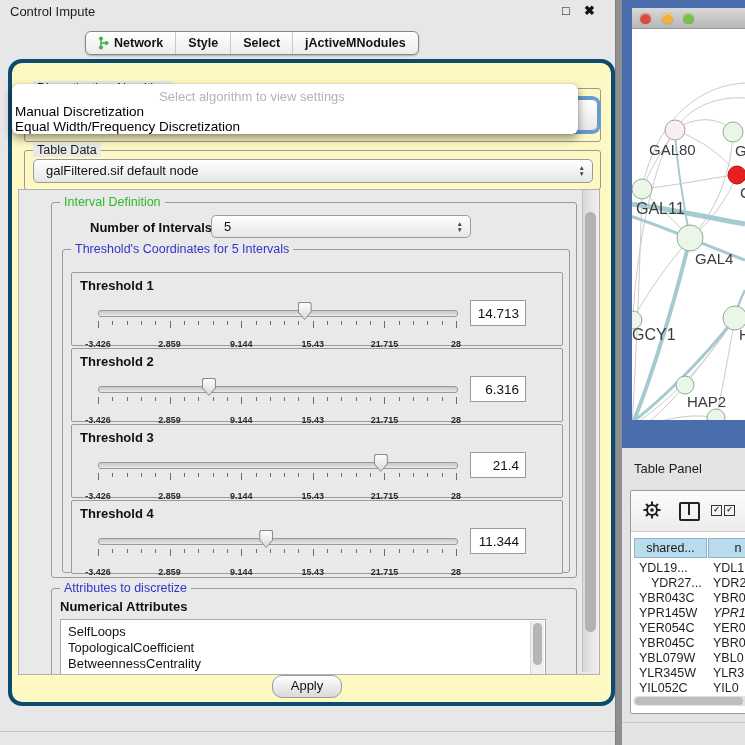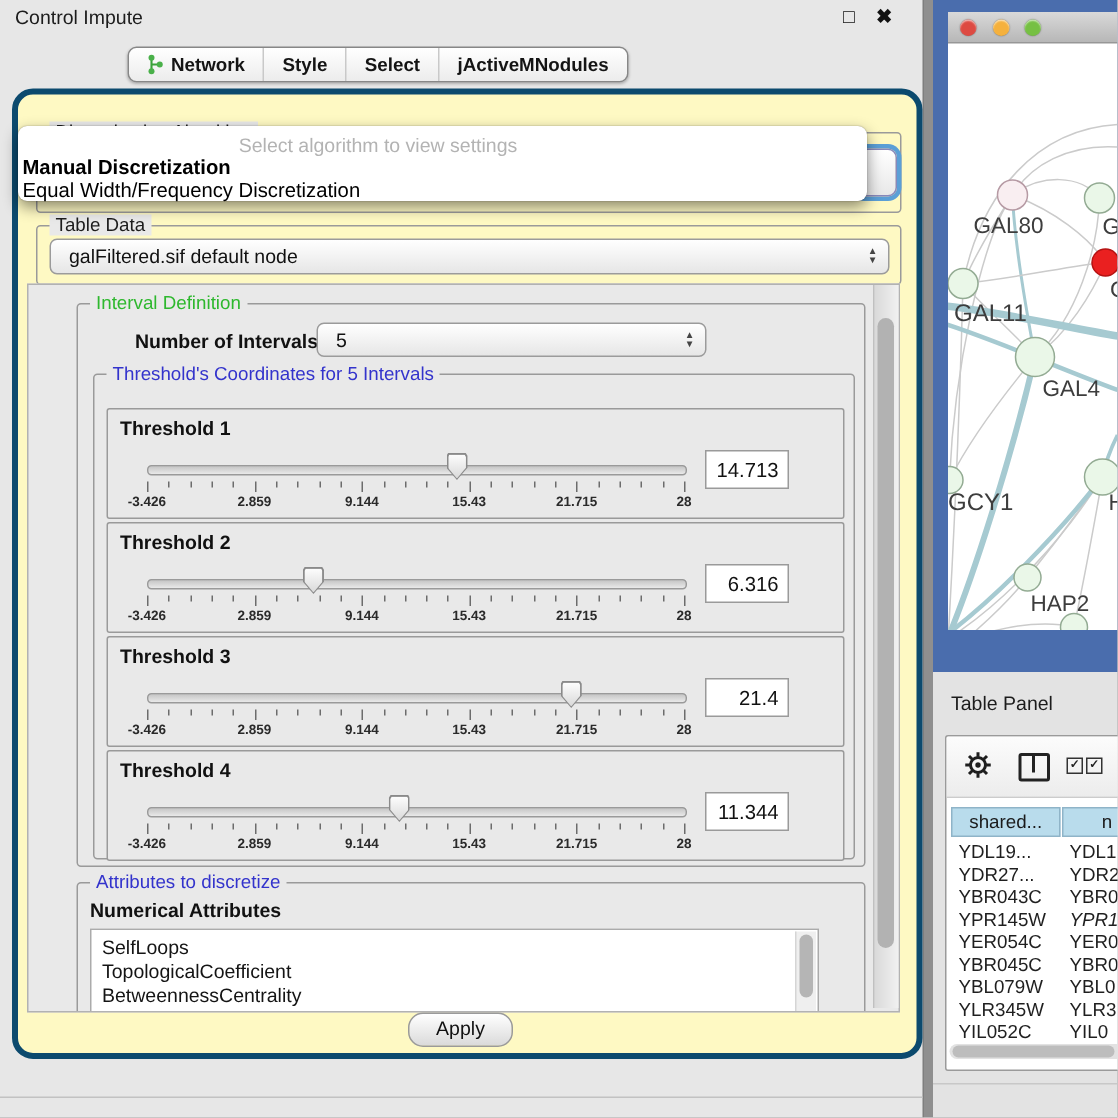--- a/index.html
+++ b/index.html
@@ -45,21 +45,21 @@
   
   .tpanel{position:absolute;left:8px;width:490px;height:72px;border:1px solid #9a9a9a;border-radius:2px;background:#e9e9e9}
   .ttitle{position:absolute;left:8px;top:5px;font-size:13px;font-weight:bold;color:#111}
   .track{position:absolute;left:26px;top:37px;width:358px;height:5px;border:1px solid #9a9a9a;border-radius:3px;
          background:linear-gradient(#c6c6c6,#e9e9e9)}
   .handle-o{position:absolute;top:29px;width:14px;height:18px;background:#8a8a8a;
             clip-path:polygon(8% 0,92% 0,100% 10%,100% 55%,50% 100%,0 55%,0 10%)}
   .handle-i{position:absolute;left:1px;top:1px;width:12px;height:16px;background:linear-gradient(#fdfdfd,#d9d9d9);
             clip-path:polygon(8% 0,92% 0,100% 10%,100% 55%,50% 100%,0 55%,0 10%)}
   .tick{position:absolute;width:1px;background:#6c6c6c}
-  .ticklabel{position:absolute;top:56px;font-size:9px;font-weight:bold;color:#2a2a2a;transform:translateX(-50%)}
+  .ticklabel{position:absolute;top:66px;font-size:9px;font-weight:bold;color:#2a2a2a;transform:translateX(-50%)}
   .tvalue{position:absolute;left:398px;top:27px;width:56px;height:26px;border:1px solid #9a9a9a;background:#fff;
           font-family:"Liberation Sans",sans-serif;font-size:13.5px;color:#111;text-align:right;padding:0 6px 0 2px;box-sizing:border-box}
   
   #attr-list{position:absolute;left:8px;top:30px;width:484px;height:86px;background:#fff;border:1px solid #ababab}
   .attr-item{position:absolute;left:7px;font-size:13px;color:#141414;white-space:nowrap}
   #attr-scroll{position:absolute;right:1px;top:1px;width:13px;height:84px;background:#efefef;border-left:1px solid #d5d5d5}
   #attr-thumb{position:absolute;left:2px;top:2px;width:9px;height:42px;background:#b5b5b5;border-radius:5px}
   
   #apply-btn{left:268px;top:671px;width:68px;height:21px;border:1px solid #9a9a9a;border-radius:10px;
              background:linear-gradient(#ffffff,#dadada);font-size:13px;color:#111;text-align:center;line-height:20px}
@@ -334,21 +334,21 @@
     <div class="abs" id="vscroll" style="left:570px;top:127px">
       <div id="vthumb"></div>
     </div>
 
     <div class="abs" id="apply-btn" style="left:260px;top:612px">Apply</div>
   </div>
 
   <div class="abs" id="cp-divider"></div>
 <div class="abs" id="algo-popup">
       <div id="algo-placeholder">Select algorithm to view settings</div>
-      <div class="algo-opt" style="top: 20px; font-weight: bold; text-align: right;">Manual Discretization</div>
+      <div class="algo-opt" style="top: 20px; font-weight: normal; text-align: right;">Manual Discretization</div>
       <div class="algo-opt" style="top: 35px;">Equal Width/Frequency Discretization</div>
     </div>
   </div>
 
 <div class="abs" id="net-window">
   <div class="abs" id="net-inner">
     <div class="abs" id="net-titlebar">
       <span class="tl" style="left: 8px; background: rgb(221, 74, 66);" id="tl-close"></span>
       <span class="tl" style="left: 30px; background: rgb(245, 177, 61);" id="tl-min"></span>
       <span class="tl" style="left: 51px; background: rgb(118, 192, 67);" id="tl-max"></span>
@@ -420,21 +420,21 @@
           <div></div>
         </div>
       <span class="chk" style="left:80px">✓</span>
       <span class="chk" style="left:93px">✓</span>
     </div>
     <div class="hcell" style="left:3px;width:73px">shared...</div>
     <div class="hcell" style="left:77px;width:60px">n</div>
     <div id="tp-rows">
         <div class="trow-c1" style="top: 70px;">YDL19...</div>
         <div class="trow-c2" style="top: 70px;">YDL1</div>
-        <div class="trow-c1" style="top: 85px;">YDR27...</div>
+        <div class="trow-c1" style="top: 85px; margin-left: 12px;">YDR27...</div>
         <div class="trow-c2" style="top: 85px;">YDR2</div>
         <div class="trow-c1" style="top: 100px;">YBR043C</div>
         <div class="trow-c2" style="top: 100px;">YBR0</div>
         <div class="trow-c1" style="top: 115px;">YPR145W</div>
         <div class="trow-c2" style="top: 115px; font-style: italic;">YPR1</div>
         <div class="trow-c1" style="top: 130px;">YER054C</div>
         <div class="trow-c2" style="top: 130px;">YER0</div>
         <div class="trow-c1" style="top: 145px;">YBR045C</div>
         <div class="trow-c2" style="top: 145px;">YBR0</div>
         <div class="trow-c1" style="top: 160px;">YBL079W</div>

